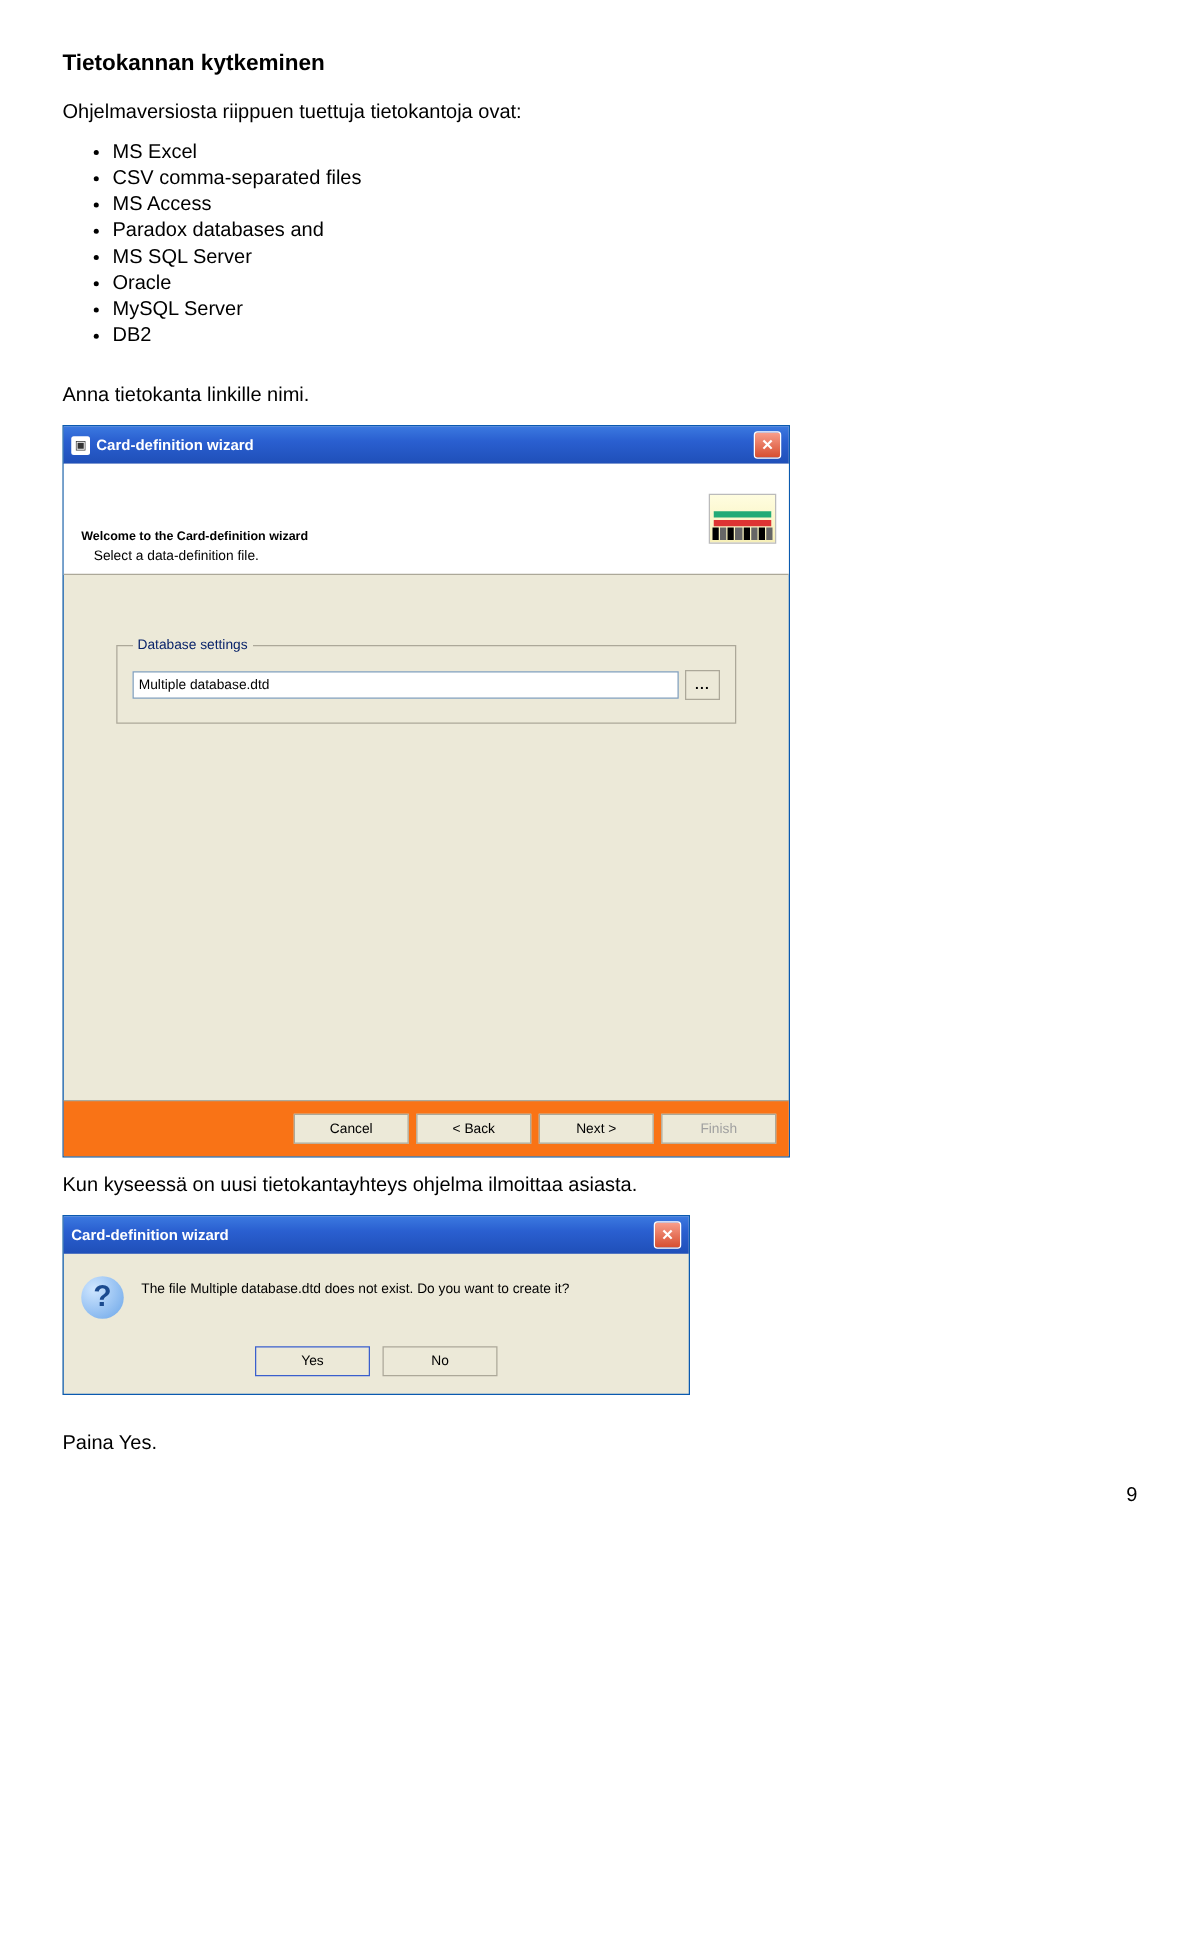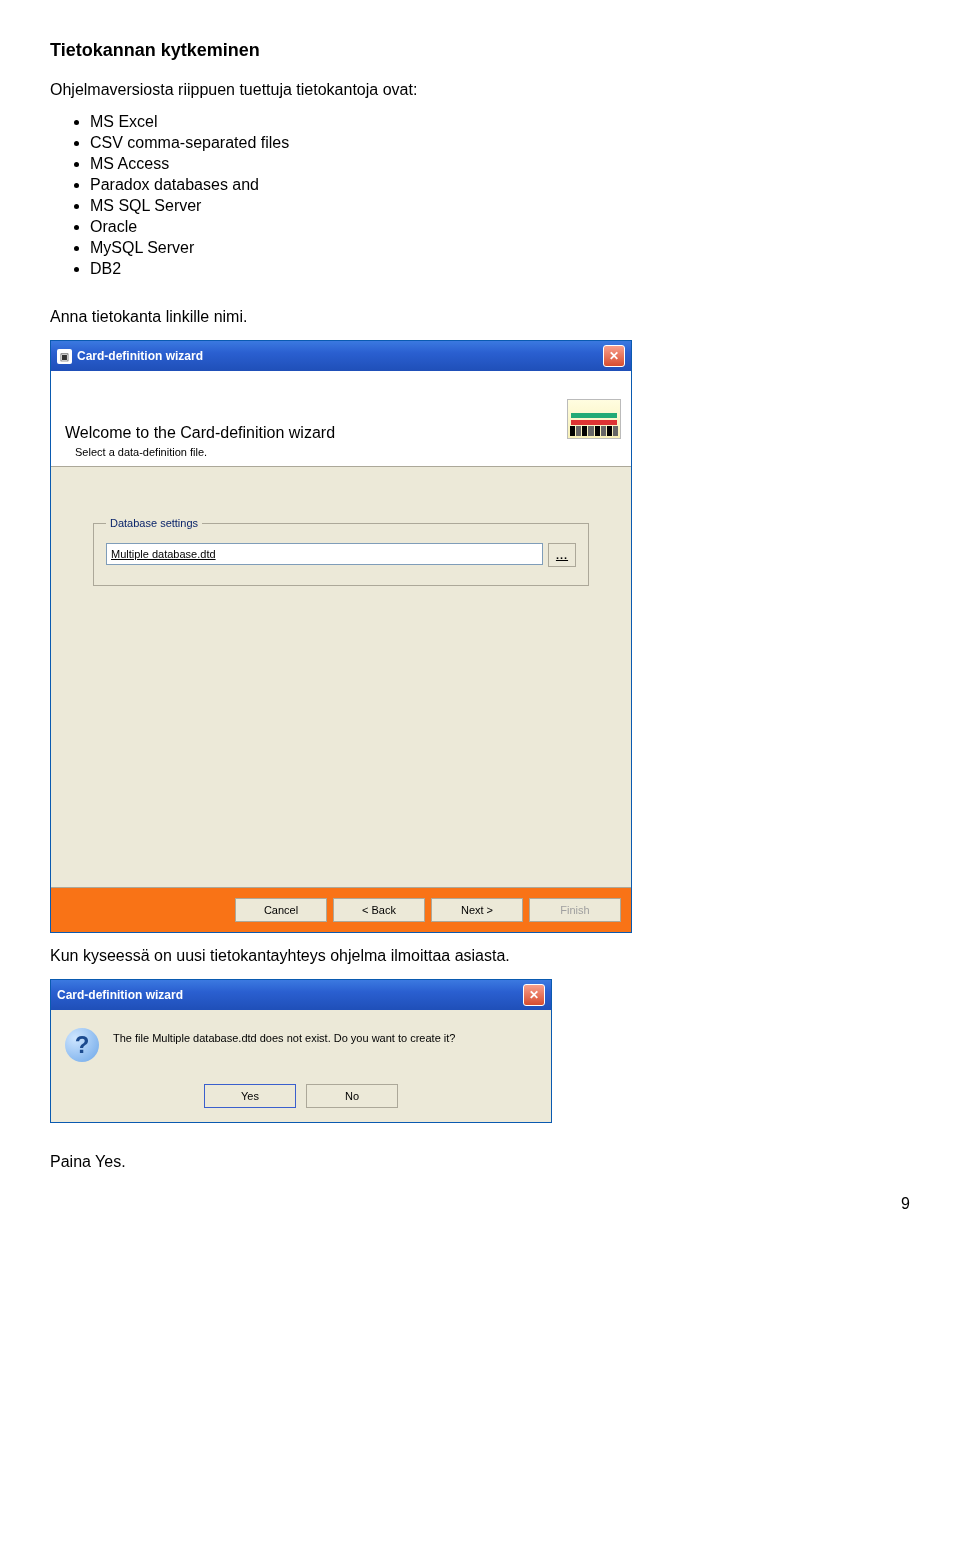--- a/index.html
+++ b/index.html
@@ -55,21 +55,21 @@
   }
 
   .banner {
     background:#fff;
     padding: 8px 10px 8px 14px;
     border-bottom:1px solid #aca899;
     display:flex;
     align-items:center;
   }
   .banner-text { flex:1; }
-  .banner .bheading { font-weight:normal; font-size:16px; margin-bottom:4px;margin-top:45px; }
+  .banner .bheading { font-weight:bold; font-size:10px; margin-bottom:4px;margin-top:45px; }
   .banner .bsub { font-size:11px; padding-left:10px; }
   .banner-icon {
     width: 54px; height: 40px;
     background: linear-gradient(#fffde0,#f7f0b8);
     border:1px solid #bbb;
     position:relative;
     display:flex; flex-direction:column; justify-content:center;
     padding:3px;
     box-sizing:border-box;
   }
@@ -89,21 +89,21 @@
   }
   fieldset {
     border:1px solid #aca899;
     padding: 14px 12px 12px 12px;
     margin-top: 30px;
   }
   legend { color:#0a246a; font-size:11px; padding:0 4px;}
   .chk-row { display:flex; align-items:center; margin-bottom:6px;}
   .chk { width:13px;height:13px;margin-right:5px;}
   .chk-label .u{ text-decoration:underline; }
-  .file-row { display:flex; gap:5px; margin-bottom:6px;text-decoration:underline;}
+  .file-row { display:flex; align-items:center; gap:5px; margin-bottom:6px;}
   .textinput {
     flex:1; height:20px; border:1px solid #7f9db9; background:#fff;
     padding:0 4px; font-size:11px; display:flex; align-items:center;
   }
   .browsebtn {
     width:26px; height:22px; border:1px solid #aca899; background:#ece9d8;
     display:flex;align-items:center;justify-content:center; cursor:pointer;
     letter-spacing:1px;font-weight:bold;
   }
   .btn {

